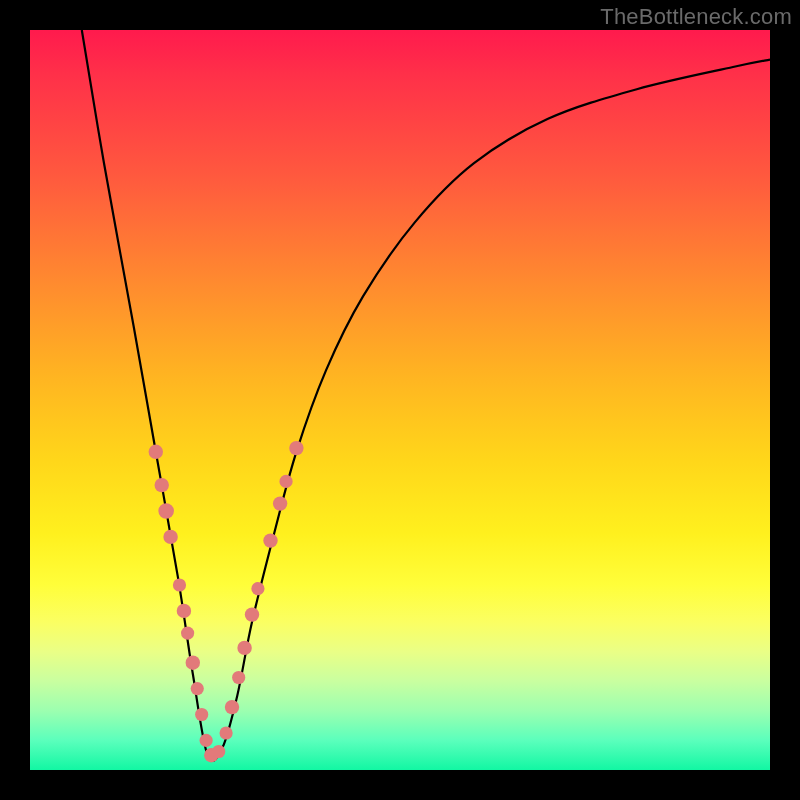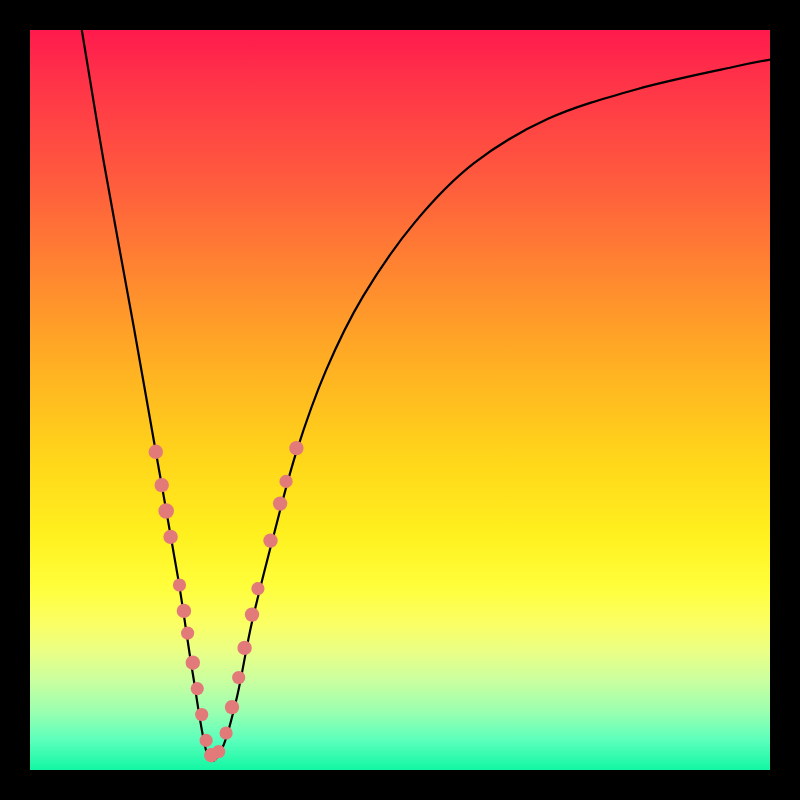--- a/index.html
+++ b/index.html
@@ -94,13 +94,14 @@
           <circle cx="214.60" cy="617.90" r="7.20" class="dot" fill="#e27a7a"></circle>
           <circle cx="222.00" cy="584.60" r="7.20" class="dot" fill="#e27a7a"></circle>
           <circle cx="227.92" cy="558.70" r="6.60" class="dot" fill="#e27a7a"></circle>
           <circle cx="240.50" cy="510.60" r="7.20" class="dot" fill="#e27a7a"></circle>
           <circle cx="250.12" cy="473.60" r="7.20" class="dot" fill="#e27a7a"></circle>
           <circle cx="256.04" cy="451.40" r="6.60" class="dot" fill="#e27a7a"></circle>
           <circle cx="266.40" cy="418.10" r="7.20" class="dot" fill="#e27a7a"></circle>
         </g>
     </svg>
   </div>
+  <div class="watermark">TheBottleneck.com</div>
 </div>
 
 </body></html>

